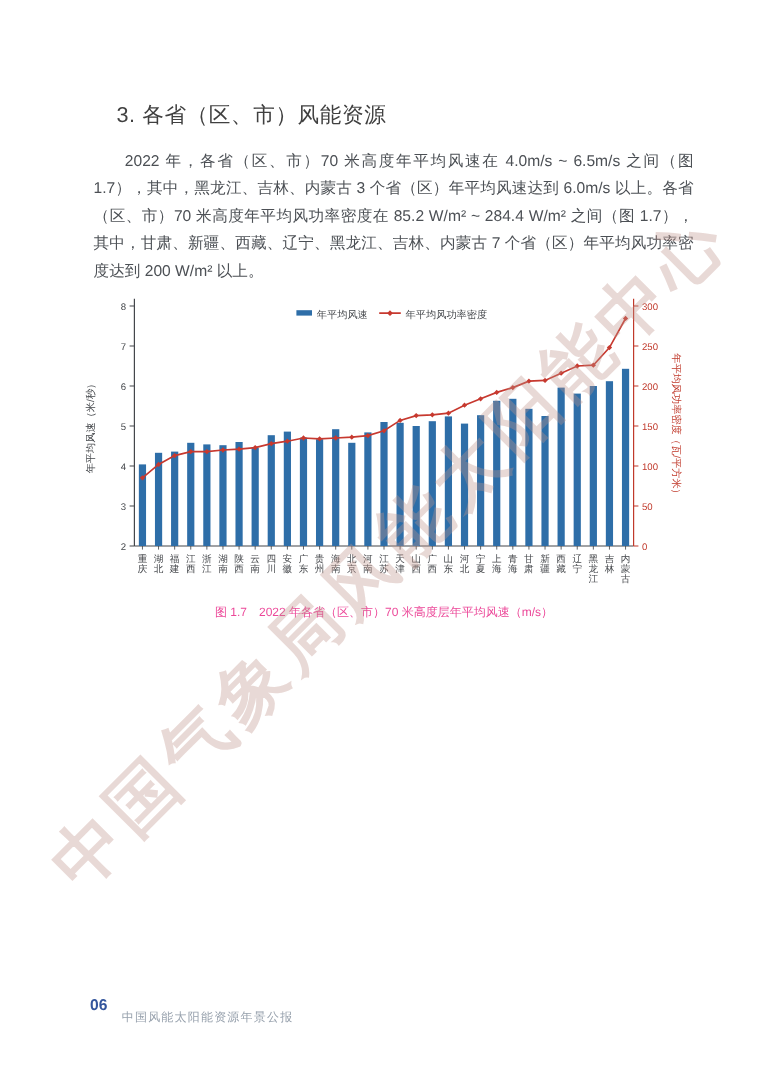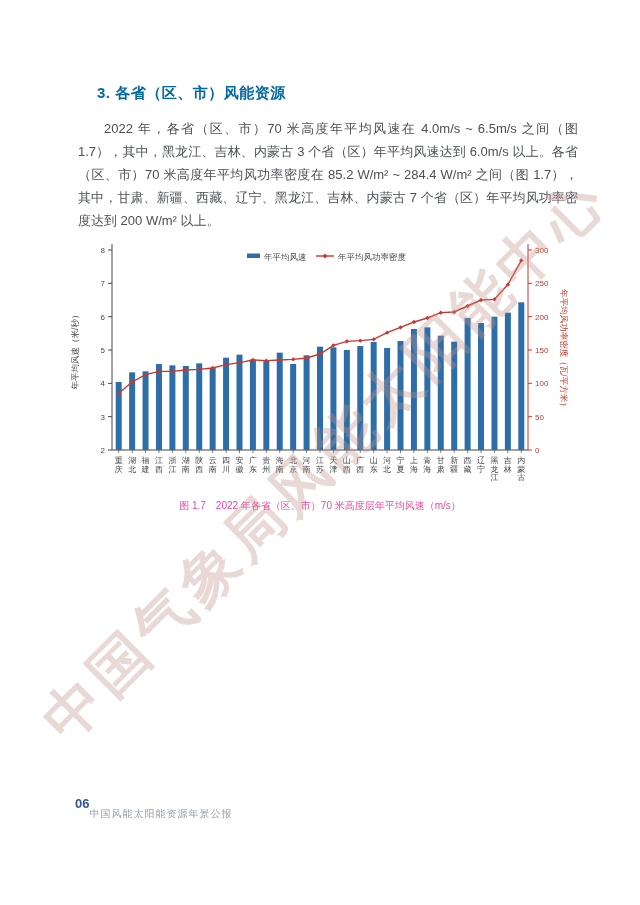--- a/index.html
+++ b/index.html
@@ -31,23 +31,23 @@
   }
   .content {
     position: absolute;
     left: 62px;
     top: 84px;
     width: 516px;
     z-index: 1;
   }
   h1.section-heading {
     margin: 0 0 14px 35px;
-    font-size: 15px;
-    font-weight: bold;
-    color: #0369a1;
+    font-size: 18px;
+    font-weight: normal;
+    color: #404040;
     letter-spacing: 0.5px;
   }
   p.body-para {
     margin: 0 0 8px 16px;
     font-size: 13px;
     line-height: 23px;
     color: #4c5055;
     text-align: justify;
     text-indent: 2em;
   }
@@ -59,23 +59,24 @@
   }
   figcaption.fig-caption {
     font-size: 10px;
     line-height: 23px;
     color: #ec4899;
     margin-top: 2px;
   }
   .footer {
     position: absolute;
     left: 75px;
-    top: 786px;
+    top: 820px;
     display: flex;
     align-items: center;
+    gap: 12px;
     z-index: 1;
   }
   .footer .page-num {
     font-size: 13px;
     font-weight: bold;
     color: #33559c;
   }
   .footer .footer-title {
     font-size: 10px;
     color: #96a0ac;

